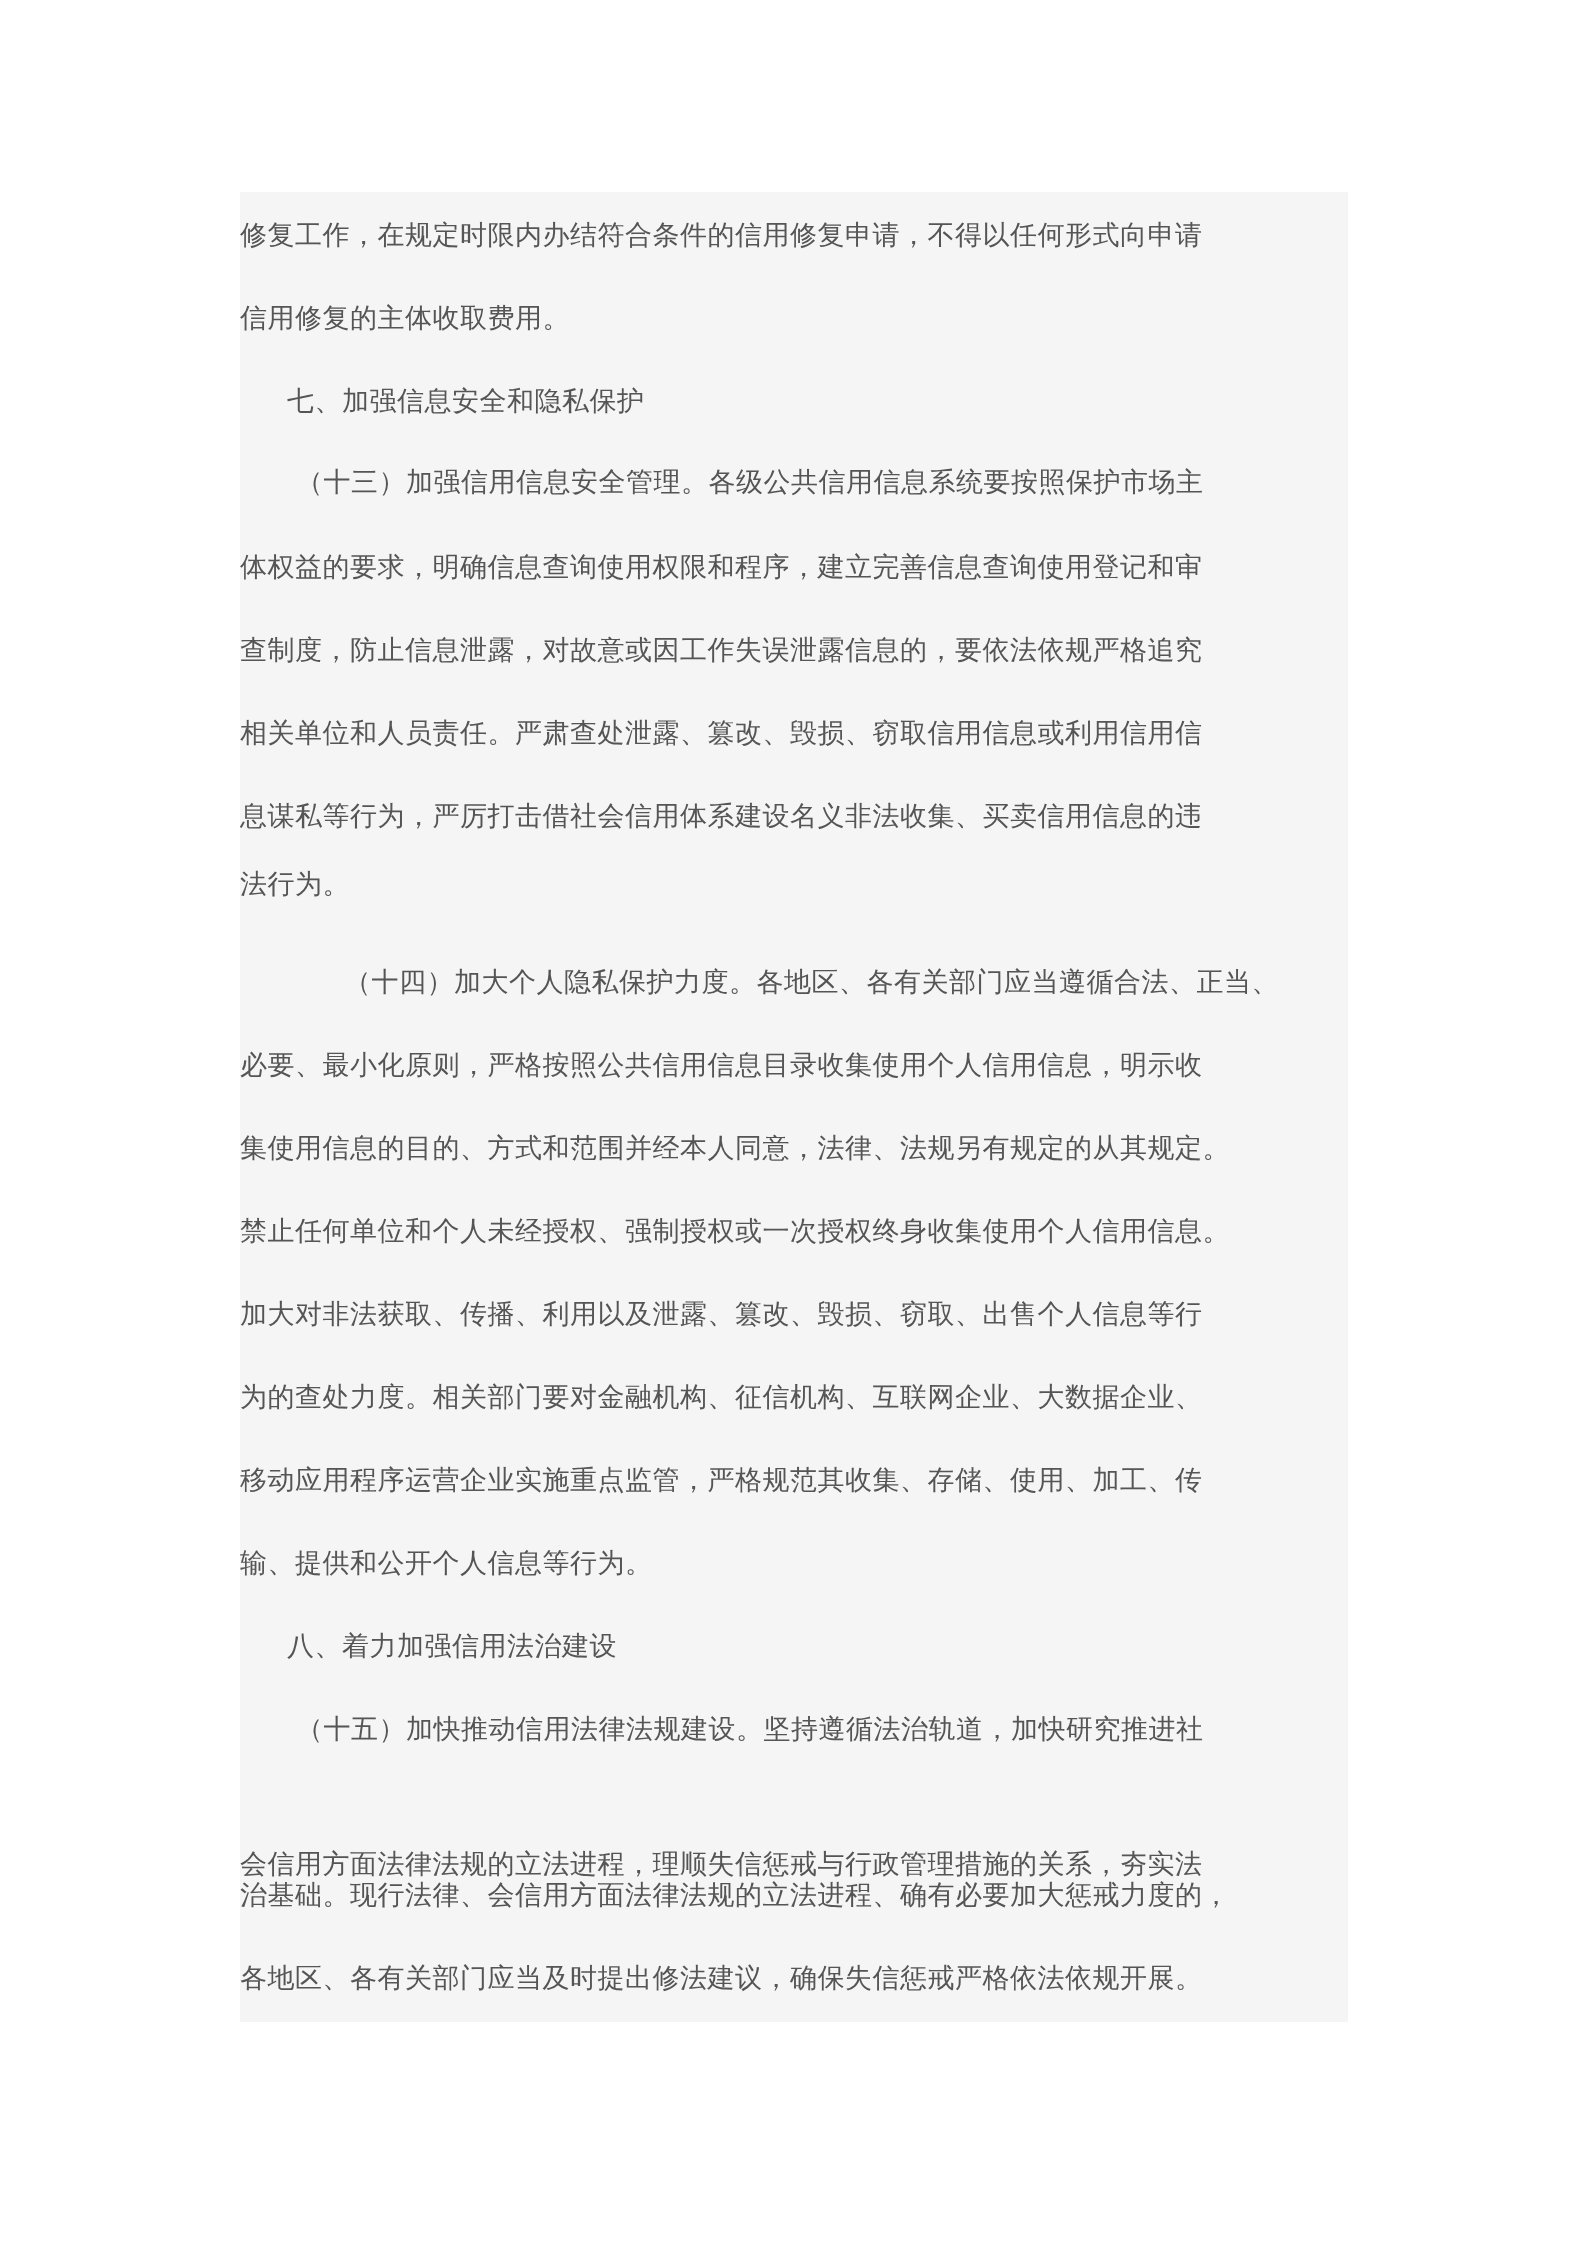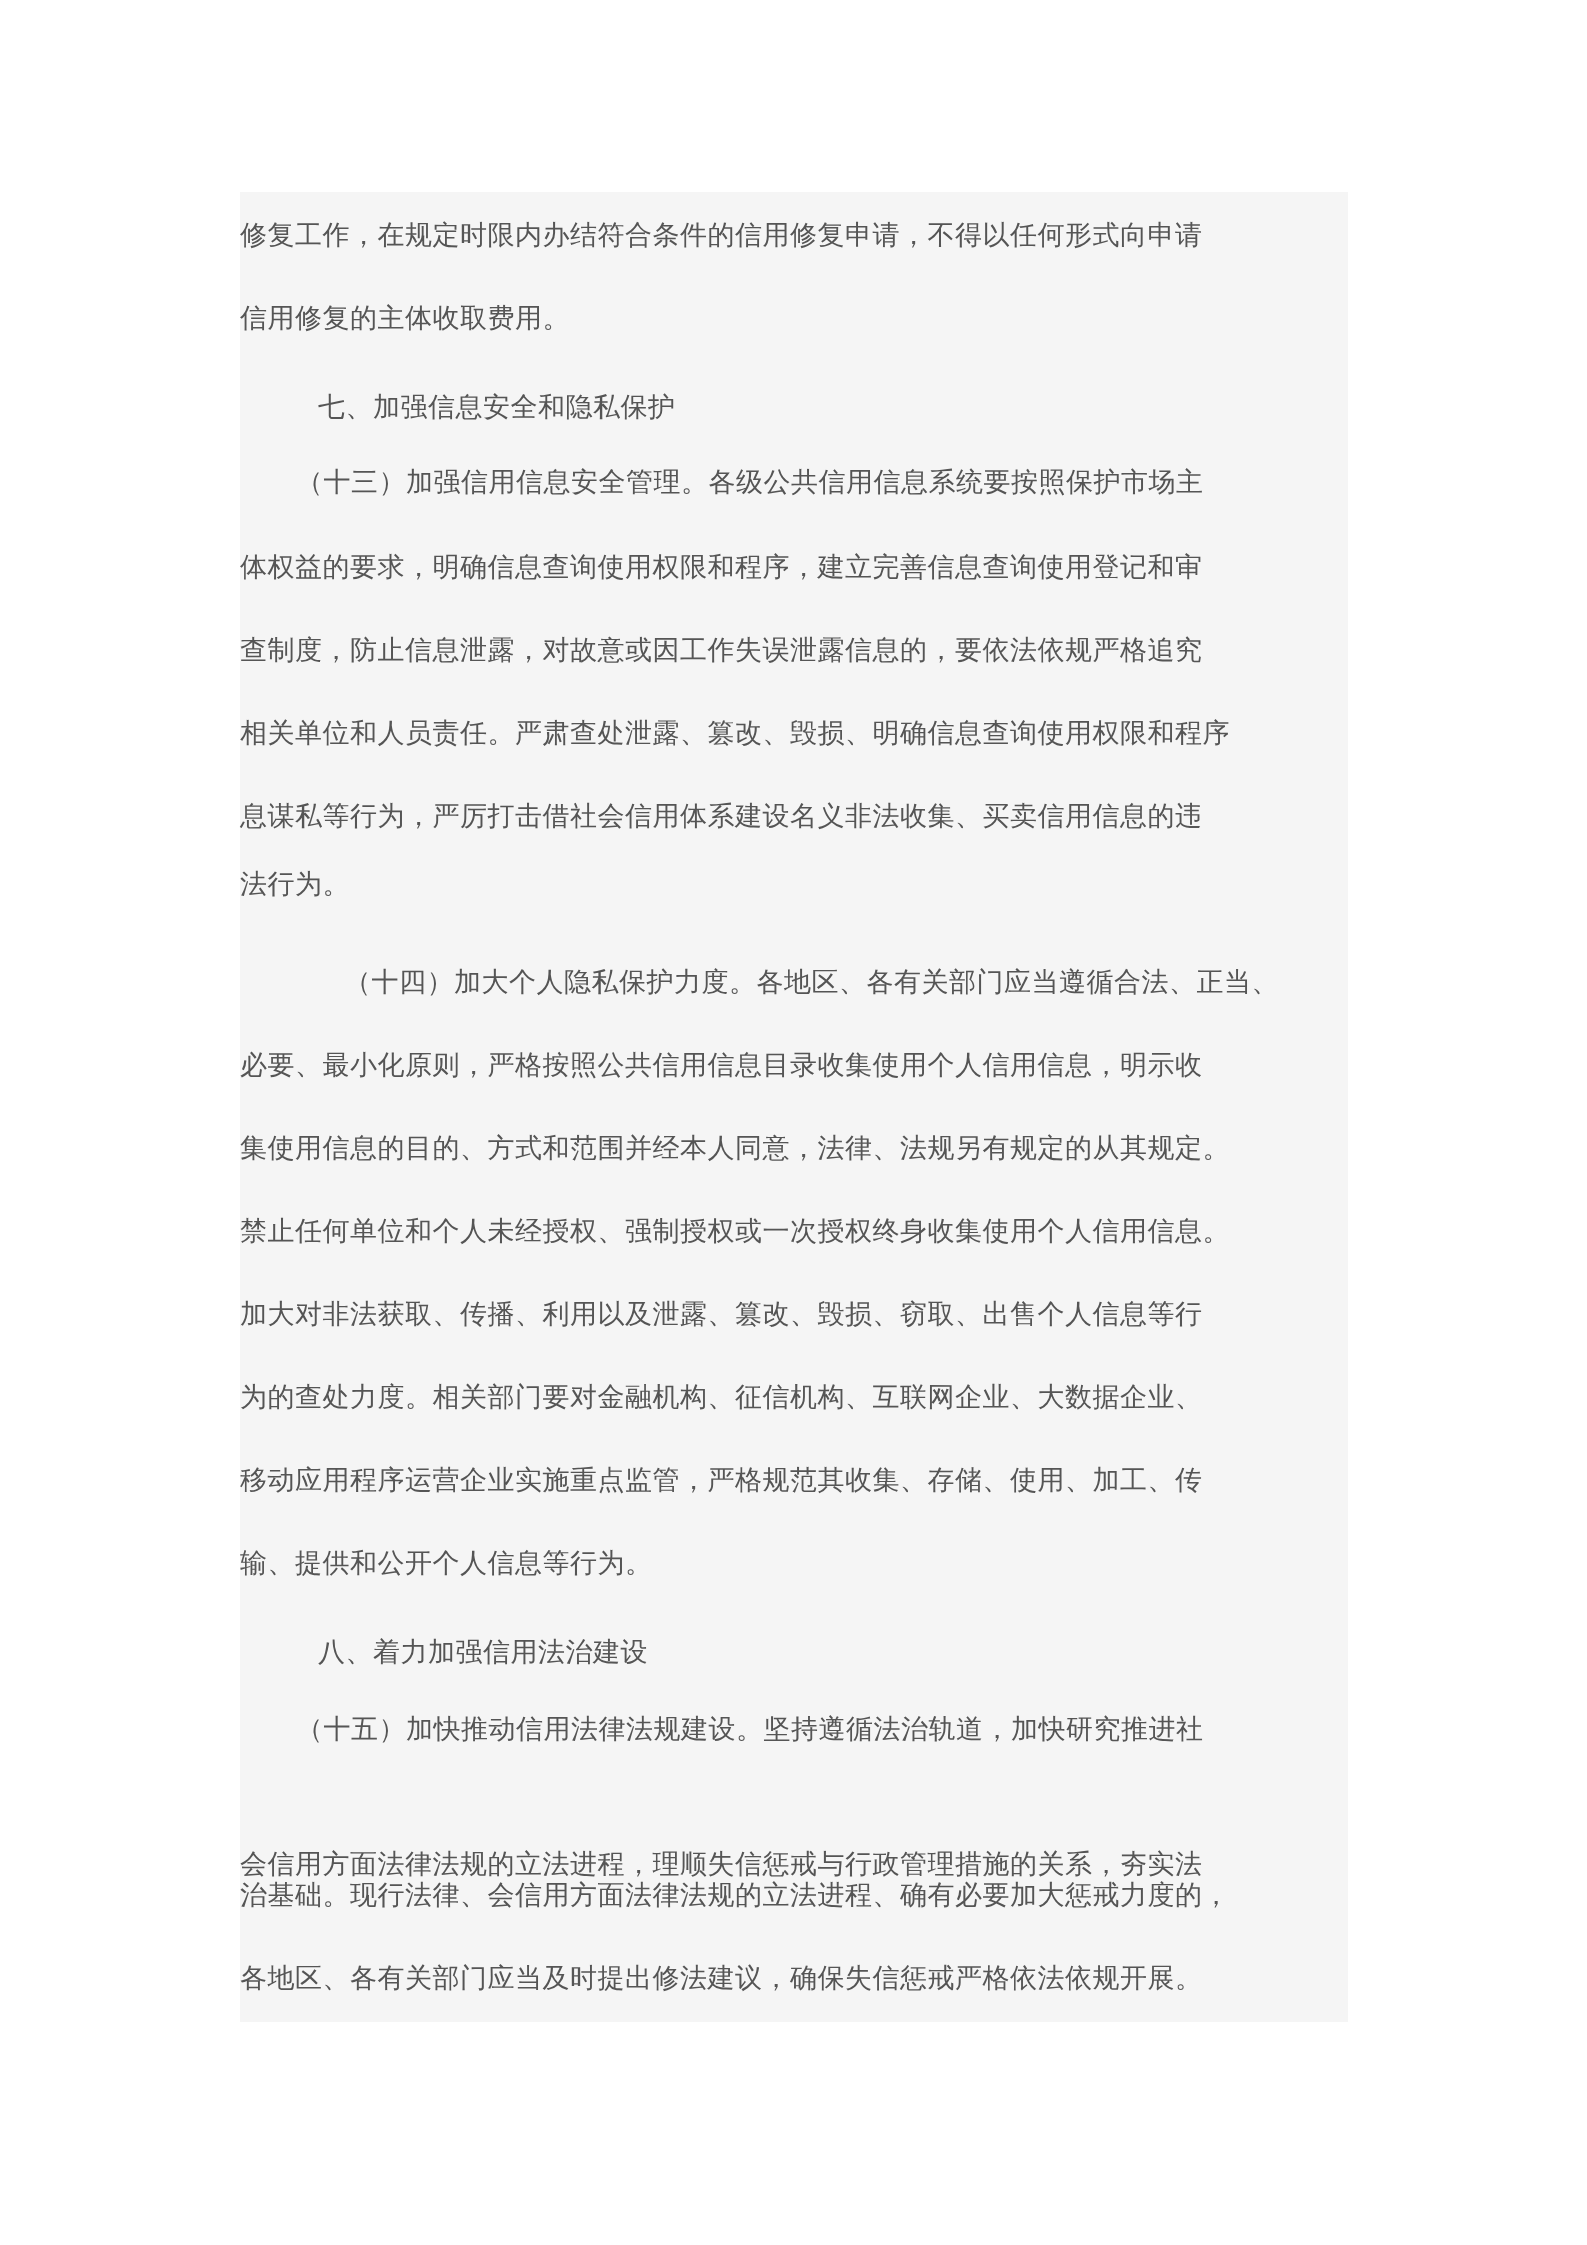--- a/index.html
+++ b/index.html
@@ -26,38 +26,37 @@
       position: absolute;
       left: 0;
       height: 40px;
       line-height: 40px;
       font-size: 27px;
       color: #555555;
       white-space: nowrap;
       letter-spacing: 0.5px;
     }
     .indent {
-      left: 78px;
-      margin-top: 6px;
+      left: 47px;
     }
     .indent-paren {
       left: 62px;
     }
   </style>
 </head>
 <body>
 
 <div class="page-content">
   <div class="line" style="top:23px">修复工作，在规定时限内办结符合条件的信用修复申请，不得以任何形式向申请</div>
   <div class="line" style="top:106px">信用修复的主体收取费用。</div>
   <div class="line indent" style="top:189px">七、加强信息安全和隐私保护</div>
   <div class="line indent-paren" style="top:272px; left:56px;font-family:Liberation Mono, monospace;">（十三）加强信用信息安全管理。各级公共信用信息系统要按照保护市场主</div>
   <div class="line" style="top:355px">体权益的要求，明确信息查询使用权限和程序，建立完善信息查询使用登记和审</div>
   <div class="line" style="top:438px">查制度，防止信息泄露，对故意或因工作失误泄露信息的，要依法依规严格追究</div>
-  <div class="line" style="top:521px">相关单位和人员责任。严肃查处泄露、篡改、毁损、明确信息查询使用权限和程序</div>
+  <div class="line" style="top:521px">相关单位和人员责任。严肃查处泄露、篡改、毁损、窃取信用信息或利用信用信</div>
   <div class="line" style="top:604px">息谋私等行为，严厉打击借社会信用体系建设名义非法收集、买卖信用信息的违</div>
   <div class="line" style="top:672px">法行为。</div>
   <div class="line indent-paren" style="top:770px; left:56px;margin-left:48px;">（十四）加大个人隐私保护力度。各地区、各有关部门应当遵循合法、正当、</div>
   <div class="line" style="top:853px">必要、最小化原则，严格按照公共信用信息目录收集使用个人信用信息，明示收</div>
   <div class="line" style="top:936px">集使用信息的目的、方式和范围并经本人同意，法律、法规另有规定的从其规定。</div>
   <div class="line" style="top:1019px">禁止任何单位和个人未经授权、强制授权或一次授权终身收集使用个人信用信息。</div>
   <div class="line" style="top:1102px">加大对非法获取、传播、利用以及泄露、篡改、毁损、窃取、出售个人信息等行</div>
   <div class="line" style="top:1185px">为的查处力度。相关部门要对金融机构、征信机构、互联网企业、大数据企业、</div>
   <div class="line" style="top:1351px">输、提供和公开个人信息等行为。</div>
   <div class="line" style="top:1268px">移动应用程序运营企业实施重点监管，严格规范其收集、存储、使用、加工、传</div>

